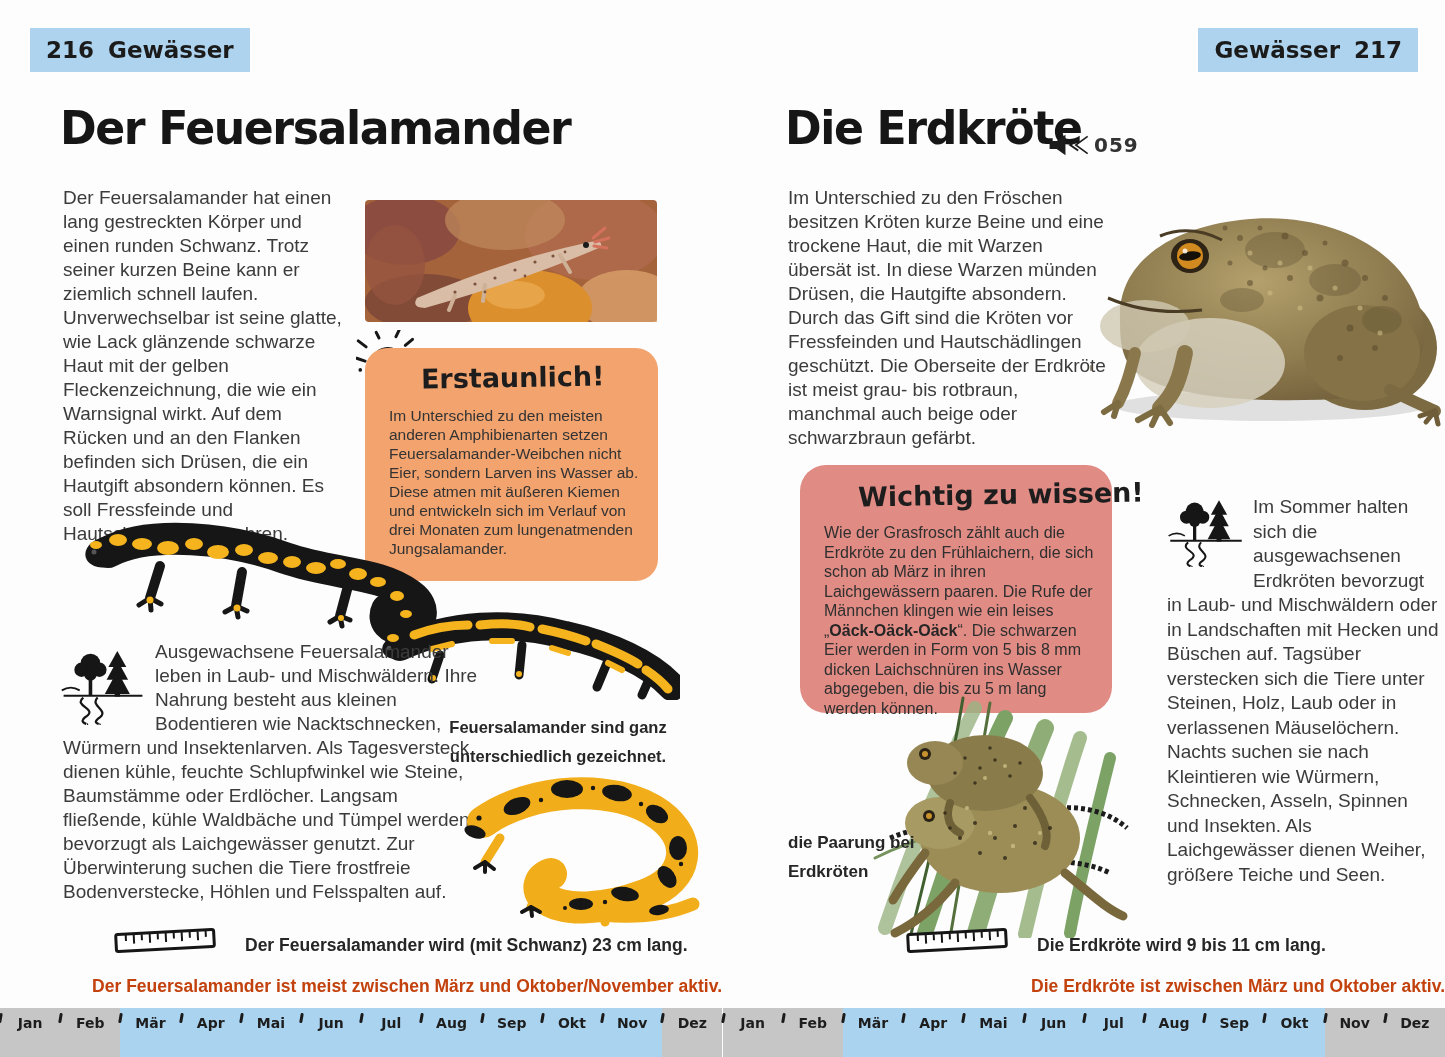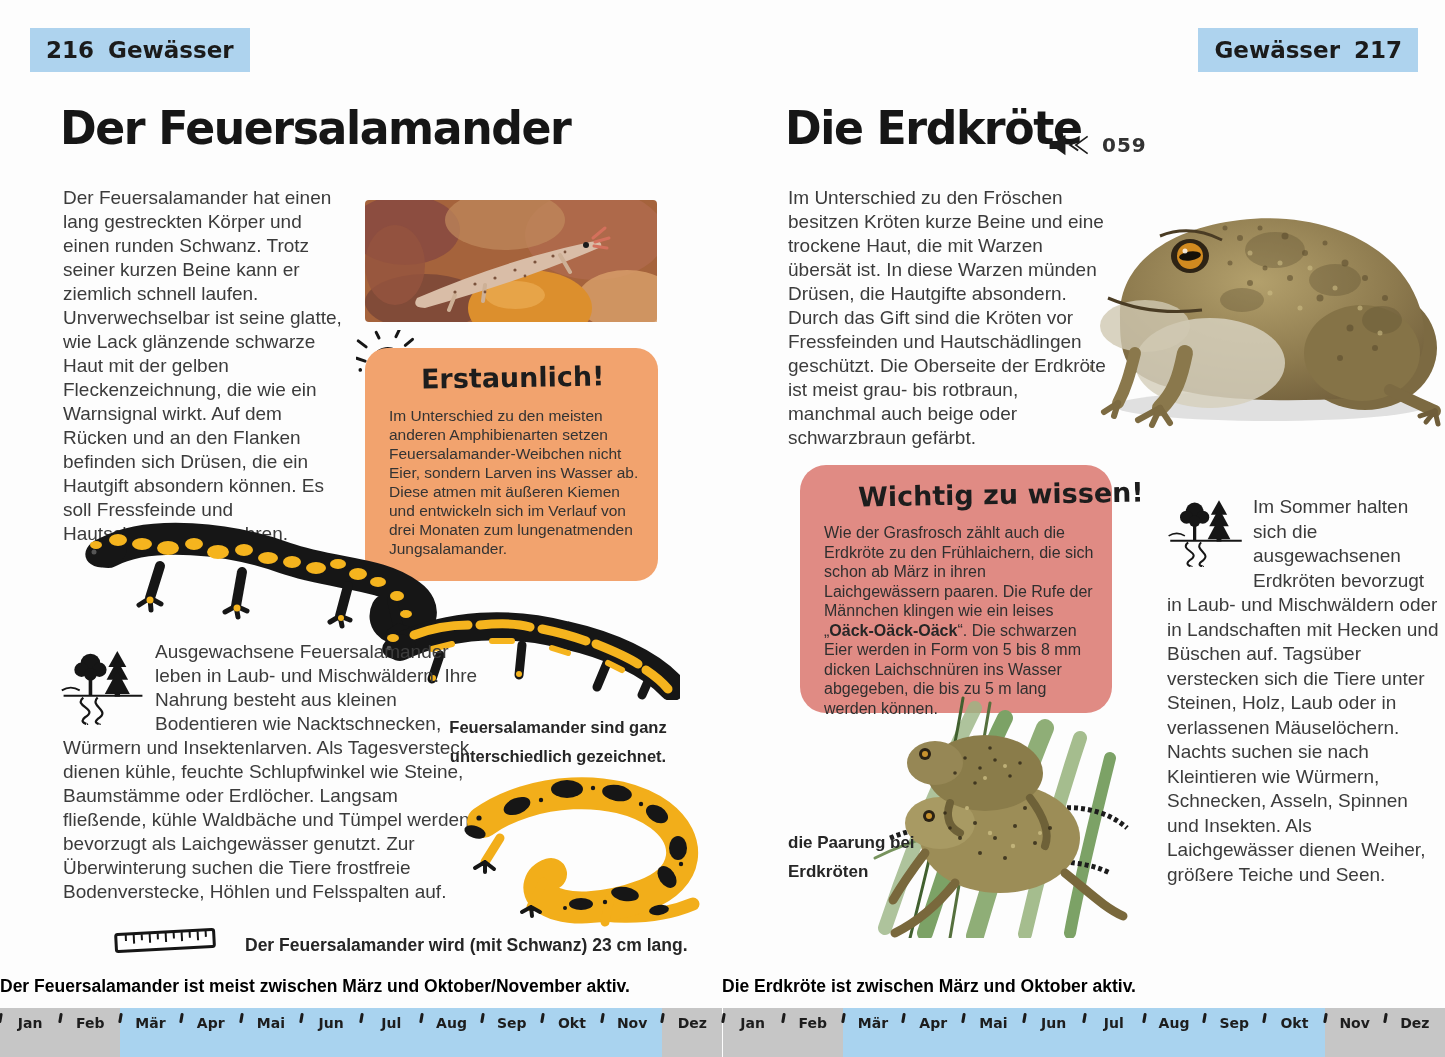--- a/index.html
+++ b/index.html
@@ -19,32 +19,32 @@
   .bold{font-weight:700;color:#262626;}
   .fact-box{background:var(--factbox);border-radius:22px;}
   .info-box{background:var(--infobox);border-radius:26px;}
   .box-title{font-family:"DejaVu Sans",sans-serif;font-weight:700;font-size:27px;color:#1d1d1d;
              transform:rotate(-1deg);white-space:nowrap;}
   .box-text{font-size:15.5px;line-height:19px;color:#333;}
   .info-text{font-size:16px;line-height:19.5px;color:#2f2f2f;}
   .caption{font-weight:700;font-size:16.5px;line-height:29px;color:#262626;}
   .size-line{display:flex;align-items:flex-end;gap:28px;}
   .size-text{font-weight:700;font-size:17.5px;color:#262626;}
-  .activity{font-weight:700;font-size:17.5px;color:#000000;text-align:left;}
+  .activity{font-weight:700;font-size:17.5px;color:#c2410c;text-align:right;}
   .habitat-icon{float:left;margin:2px 14px 4px 0;}
   
   #monthbar{position:absolute;left:0;bottom:0;width:1445px;height:49px;display:flex;}
   .halfbar{flex:1;display:flex;}
   .month-cell{flex:1;position:relative;background:var(--minactive);}
   .month-cell.active{background:var(--mactive);}
   .month-cell .tick{position:absolute;left:-1px;top:5px;width:2.5px;height:10px;background:#1b1b1b;
                     transform:rotate(10deg);border-radius:2px;}
   .month-cell .mlabel{display:block;text-align:center;margin-top:7px;
                       font-family:"DejaVu Sans",sans-serif;font-weight:700;font-size:14px;color:#1d1d1d;}
-  .audio{display:flex;align-items:center;gap:8px;}
+  .audio{display:flex;align-items:center;}
   .audio-num{font-family:"DejaVu Sans",sans-serif;font-weight:700;font-size:20px;color:#333;letter-spacing:1px;}
 </style>
 </head>
 <body>
 
 <div id="spread">
 
   <div class="abs badge" style="left:30px;top:28px;">
     <span>216</span>
     <span>Gewässer</span>
@@ -438,20 +438,41 @@
         <circle cx="150" cy="78" r="2"></circle>
         <circle cx="135" cy="145" r="2.2"></circle>
       <circle cx="158" cy="158" r="2.2"></circle>
         <circle cx="112" cy="120" r="2"></circle>
         <circle cx="185" cy="145" r="2"></circle>
     </g>
   </svg>
 
   <div class="abs caption" style="left:788px;top:828px;width:130px;font-size:17px;">die Paarung bei Erdkröten</div>
 
+  <div class="abs size-line" style="left:905px;top:924px;">
+    <svg width="104" height="32" viewBox="0 0 104 32">
+      <g transform="rotate(-3 52 16)">
+        <rect x="3" y="8" width="98" height="17" fill="#fff" stroke="#161616" stroke-width="3" rx="2"></rect>
+        <g stroke="#161616" stroke-width="2">
+          <path d="M13,9 v6"></path>
+            <path d="M21,9 v9"></path>
+            <path d="M29,9 v6"></path>
+            <path d="M37,9 v9"></path>
+            <path d="M45,9 v6"></path>
+          <path d="M53,9 v9"></path>
+            <path d="M61,9 v6"></path>
+            <path d="M69,9 v9"></path>
+            <path d="M77,9 v6"></path>
+            <path d="M85,9 v9"></path>
+            <path d="M93,9 v6"></path>
+        </g>
+      </g>
+    </svg>
+    <span class="size-text">Die Erdkröte wird 9 bis 11 cm lang.</span>
+  </div>
 
   <div class="abs activity" style="left:722px;top:976px;width:723px;">Die Erdkröte ist zwischen März und Oktober aktiv.</div>
 
   <div id="monthbar">
     <div class="halfbar">
         <div class="month-cell">
           <span class="tick"></span>
           <span class="mlabel">Jan</span>
         </div>
         <div class="month-cell">

